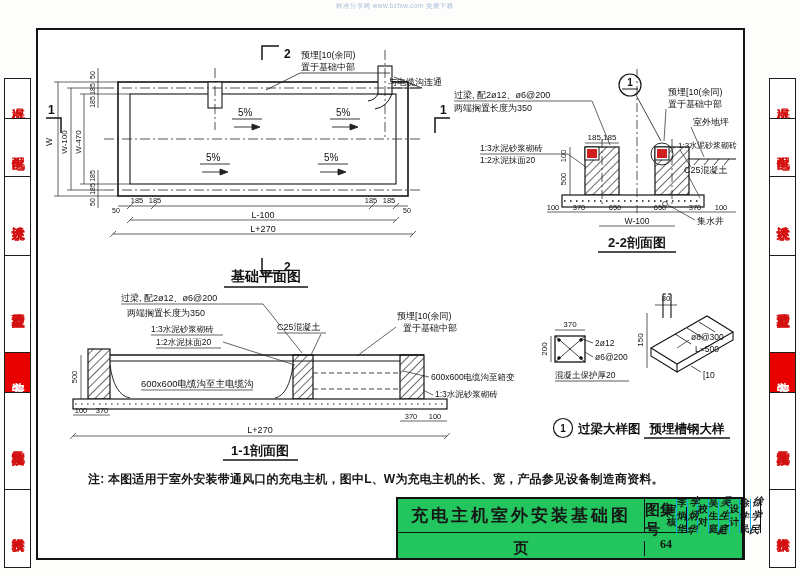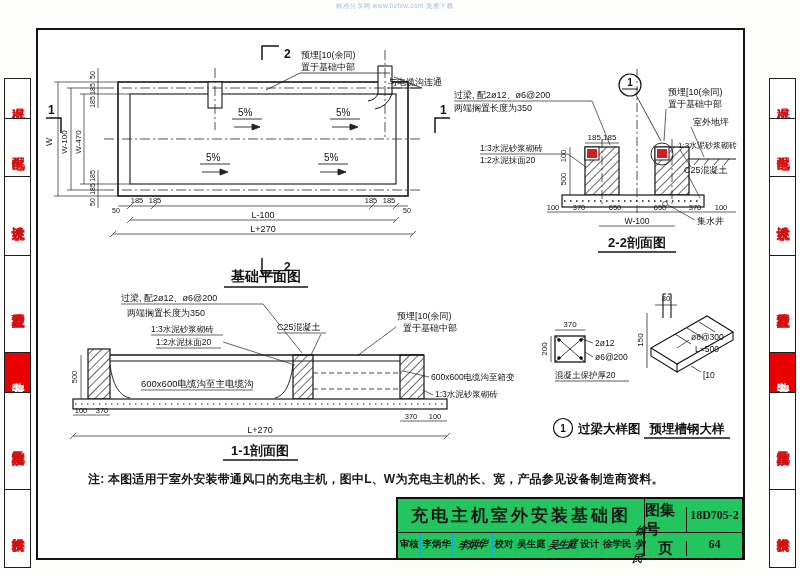--- a/index.html
+++ b/index.html
@@ -339,21 +339,20 @@
   <text x="178" y="90" font-size="8.5">[10</text>
   <text x="162" y="145" font-size="12.5" font-weight="bold" text-anchor="middle">预埋槽钢大样</text>
   <line x1="119" y1="150" x2="205" y2="150" stroke="#141414" stroke-width="1.4"></line>
 </svg>
 
 <div class="note">注: 本图适用于室外安装带通风口的充电主机，图中L、W为充电主机的长、宽，产品参见设备制造商资料。</div>
 
 <div class="titleblock">
   <div class="tb-cell tb-title">充电主机室外安装基础图</div>
   <div class="tb-cell tb-label">图集号</div>
-  <div class="tb-cell tb-no no-r">18D705-2</div>
   <div class="tb-cell tb-names no-b">
     <div style="width:26px">审核</div>
     <div style="width:35px">李炳华</div>
     <div style="width:44px">
         <span class="sig">李炳华</span>
       </div>
     <div style="width:26px">校对</div>
     <div style="width:35px">吴生庭</div>
     <div style="width:34px">
         <span class="sig">吴生庭</span>

